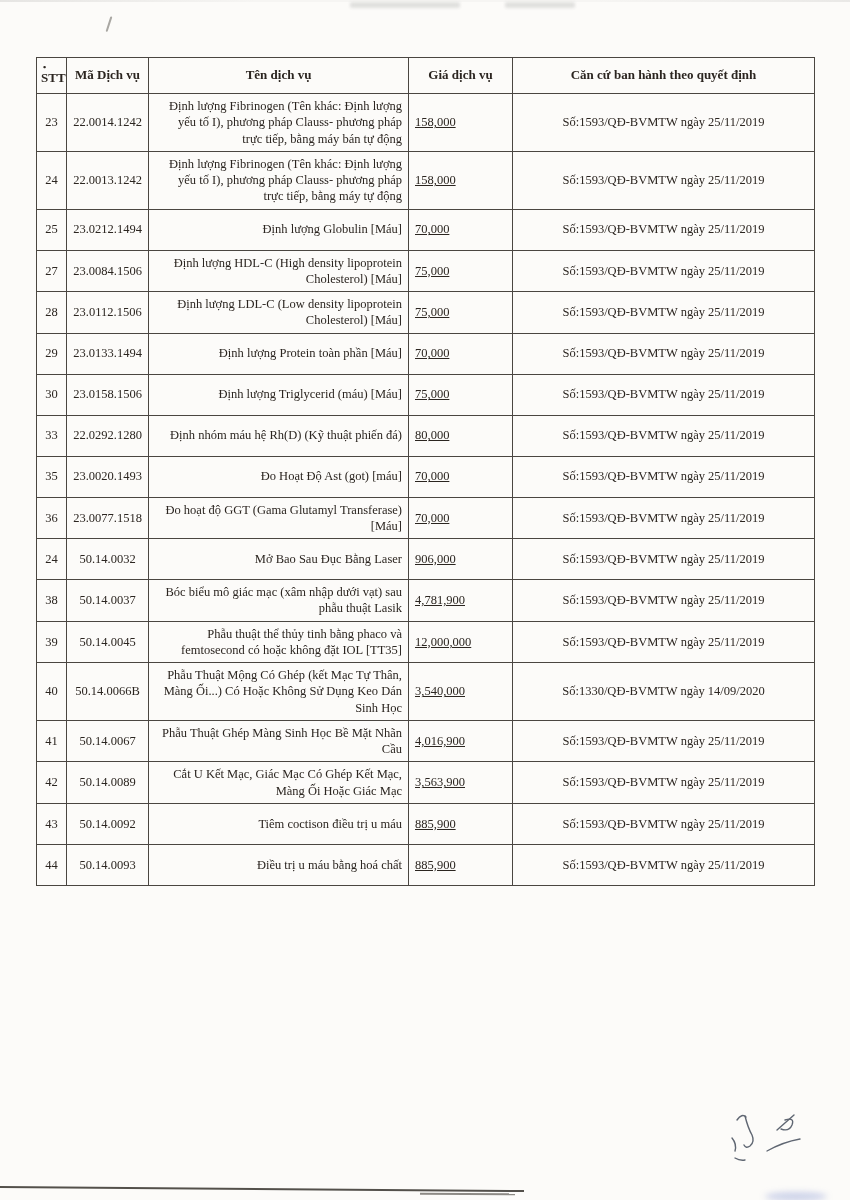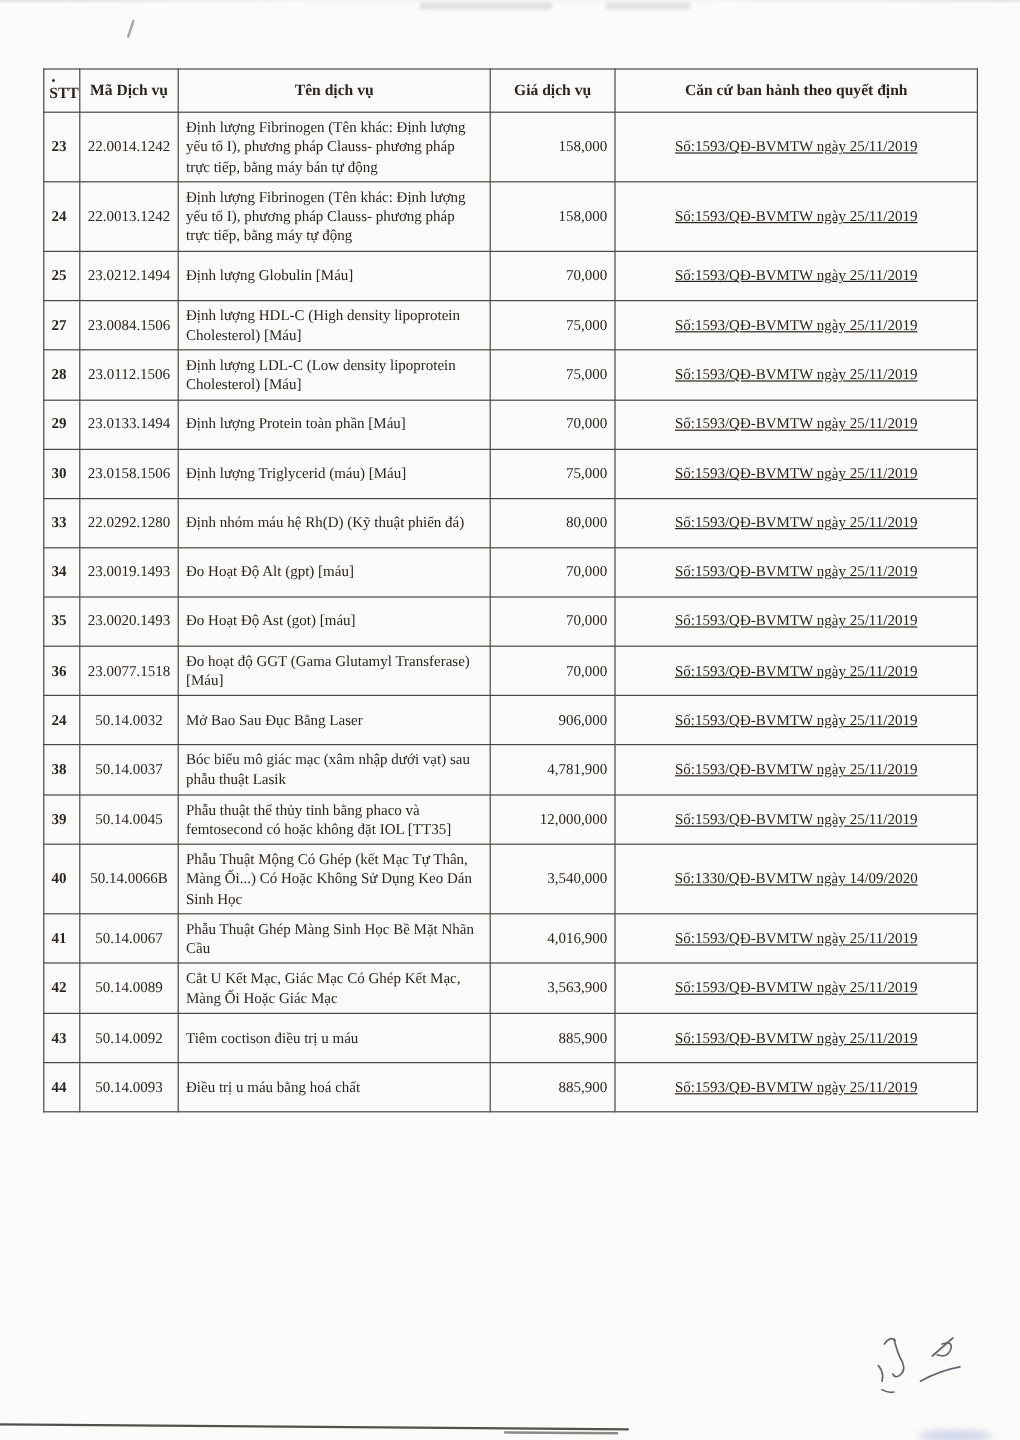--- a/index.html
+++ b/index.html
@@ -26,25 +26,25 @@
     vertical-align: middle;
     font-size: 12.5px;
     line-height: 1.3;
     overflow: hidden;
   }
   .price-table thead th {
     height: 36px; font-weight: bold; text-align: center; font-size: 13px;
     padding: 2px 4px;
   }
   .price-table tbody td { height: 41px; padding: 4px 6px; }
-  td.c0 { padding: 4px 2px; font-weight: bold; }
+  td.c0 { text-align: center; padding: 4px 2px; }
   td.c1 { text-align: center; padding-left: 4px; padding-right: 2px; }
-  td.c2 { text-align: left; }
-  td.c3 { text-align: right; padding-right: 22px; }
-  td.c4 { text-align: center; text-decoration: underline; }
+  td.c2 { text-align: right; }
+  td.c3 { padding-right: 22px; text-decoration: underline; }
+  td.c4 { text-align: center; }
   th .stt-dot { display: block; text-align: left; font-size: 9px; line-height: 5px; height: 5px; margin-left: 2px; }
   
   .bottom-scan-line {
     position: absolute; left: 0; top: 1186px; width: 524px; height: 2px;
     background: #53504b; transform: rotate(0.45deg); transform-origin: left center;
   }
   .bottom-scan-line-fade {
     position: absolute; left: 420px; top: 1193px; width: 95px; height: 1.5px;
     background: #8d8a85; transform: rotate(0.4deg);
   }
@@ -137,27 +137,20 @@
           <td class="c4">Số:1593/QĐ-BVMTW ngày 25/11/2019</td>
         </tr>
         <tr>
           <td class="c0">33</td>
           <td class="c1">22.0292.1280</td>
           <td class="c2">Định nhóm máu hệ Rh(D) (Kỹ thuật phiến đá)</td>
           <td class="c3">80,000</td>
           <td class="c4">Số:1593/QĐ-BVMTW ngày 25/11/2019</td>
         </tr>
         <tr>
-          <td class="c0">34</td>
-          <td class="c1">23.0019.1493</td>
-          <td class="c2">Đo Hoạt Độ Alt (gpt) [máu]</td>
-          <td class="c3">70,000</td>
-          <td class="c4">Số:1593/QĐ-BVMTW ngày 25/11/2019</td>
-        </tr>
-        <tr>
           <td class="c0">35</td>
           <td class="c1">23.0020.1493</td>
           <td class="c2">Đo Hoạt Độ Ast (got) [máu]</td>
           <td class="c3">70,000</td>
           <td class="c4">Số:1593/QĐ-BVMTW ngày 25/11/2019</td>
         </tr>
         <tr>
           <td class="c0">36</td>
           <td class="c1">23.0077.1518</td>
           <td class="c2">Đo hoạt độ GGT (Gama Glutamyl Transferase) [Máu]</td>

